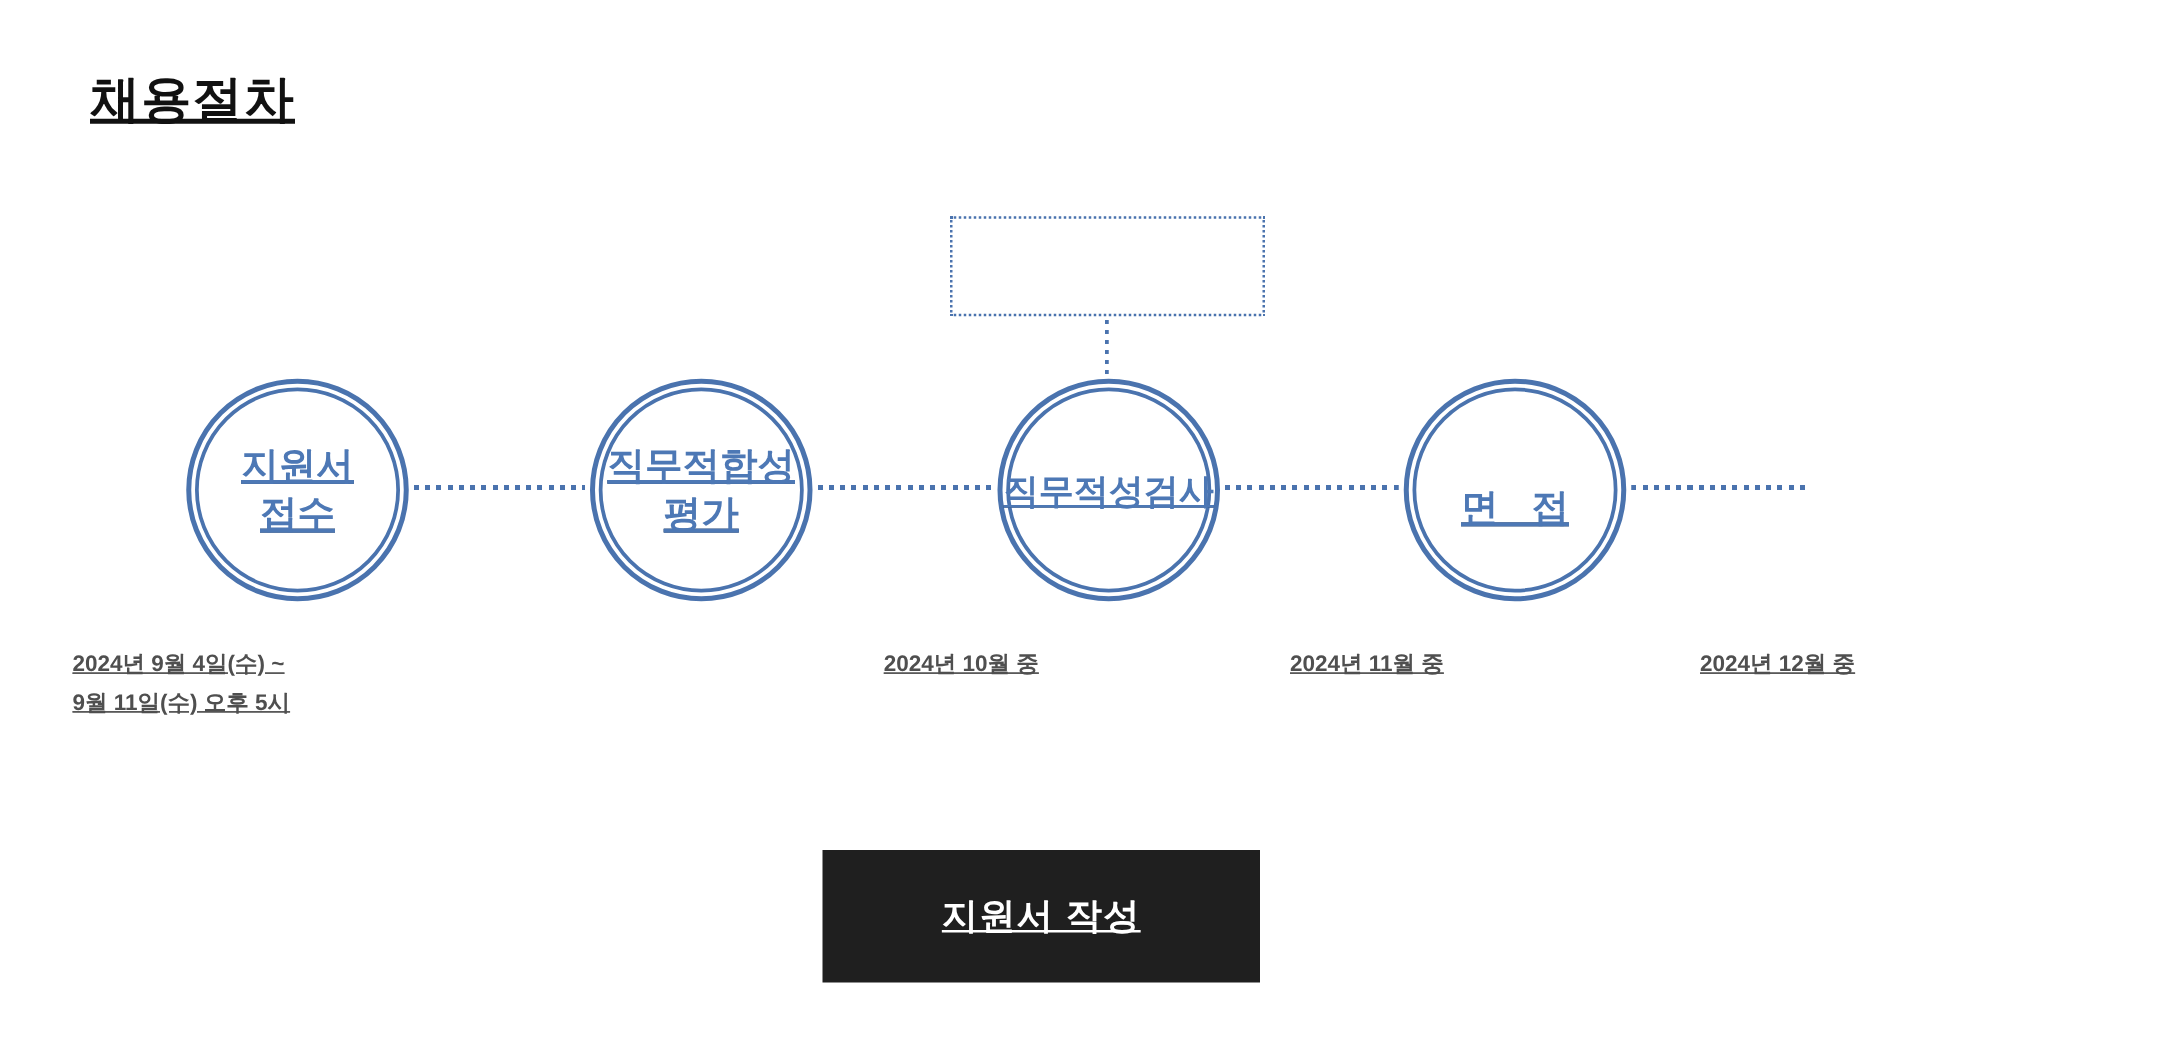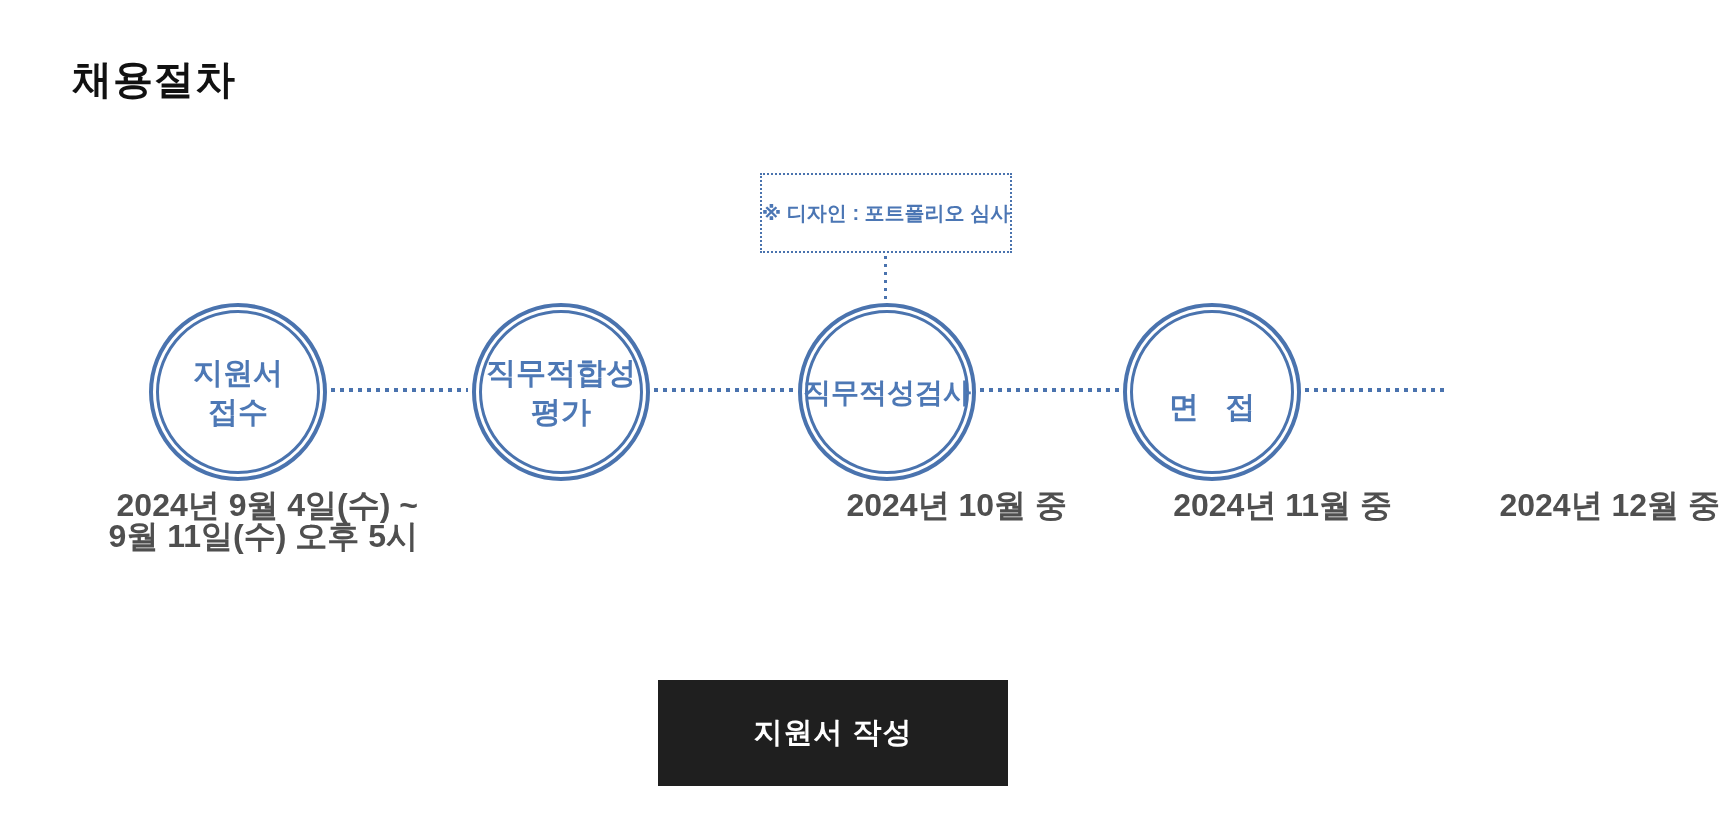--- a/index.html
+++ b/index.html
@@ -1,15 +1,15 @@
 <!DOCTYPE html>
 <html><head>
 <meta charset="utf-8">
 <style>
-  * { margin: 0; padding: 0; box-sizing: border-box; }
+  * { margin: 0; padding: 0; box-sizing: border-box; text-decoration: underline; }
   html, body { width: 1736px; height: 832px; background: #ffffff; overflow: hidden; }
   body { font-family: "Liberation Sans", "DejaVu Sans", sans-serif; position: relative; }
 
   .page { position: absolute; inset: 0; background: #ffffff; }
 
   .page-title {
     position: absolute; left: 72px; top: 52px;
     font-size: 40px; font-weight: 800; color: #111111; letter-spacing: 1px;
   }
 
@@ -48,42 +48,41 @@
   .label-spaced { word-spacing: 18px; margin-top: 28px; }
 
   
   .connector {
     position: absolute; top: 388px; height: 4px;
     background-image: repeating-linear-gradient(to right, #4a73ae 0 4px, transparent 4px 9px);
   }
 
   
   .step-date {
-    position: absolute; top: 490px; width: 360px; text-align: right;
-    color: #4f4f4f; font-weight: 700; font-size: 32px; line-height: 31px;
+    position: absolute; top: 516px; width: 360px; text-align: left;
+    color: #4f4f4f; font-weight: 700; font-size: 18px; line-height: 31px;
   }
   .step-date .line { display: block; white-space: nowrap; }
 
   
   .apply-btn {
     position: absolute; left: 658px; top: 680px; width: 350px; height: 106px;
     background: #1f1f1f; border: none; cursor: pointer;
     color: #ffffff; font-family: inherit; font-size: 29px; font-weight: 800; letter-spacing: 1px;
     display: flex; align-items: center; justify-content: center;
   }
 </style>
 </head>
 <body>
 
 <div class="page">
 
   <h1 class="page-title">채용절차</h1>
 
   <div class="callout">
-    <span class="note-line">※ 디자인 : 포트폴리오 심사</span>
   </div>
   <div class="callout-vline"></div>
 
   <div class="step-circle" style="left:149px">
     <div class="step-label">
       <span class="line">지원서</span>
       <span class="line">접수</span>
     </div>
   </div>
   <div class="connector" style="left:331px;width:137px"></div>

